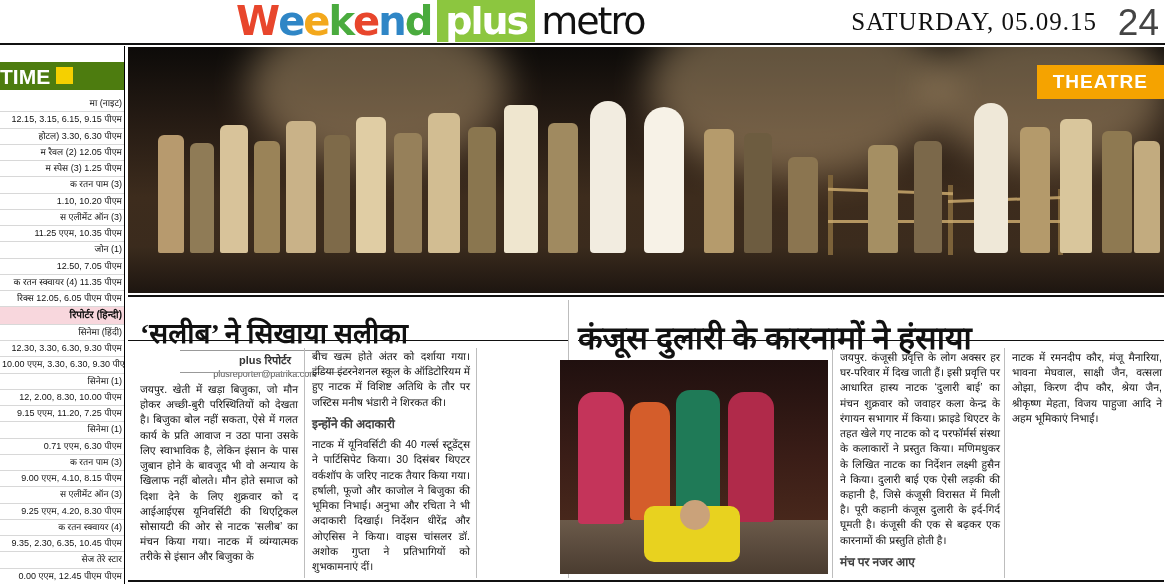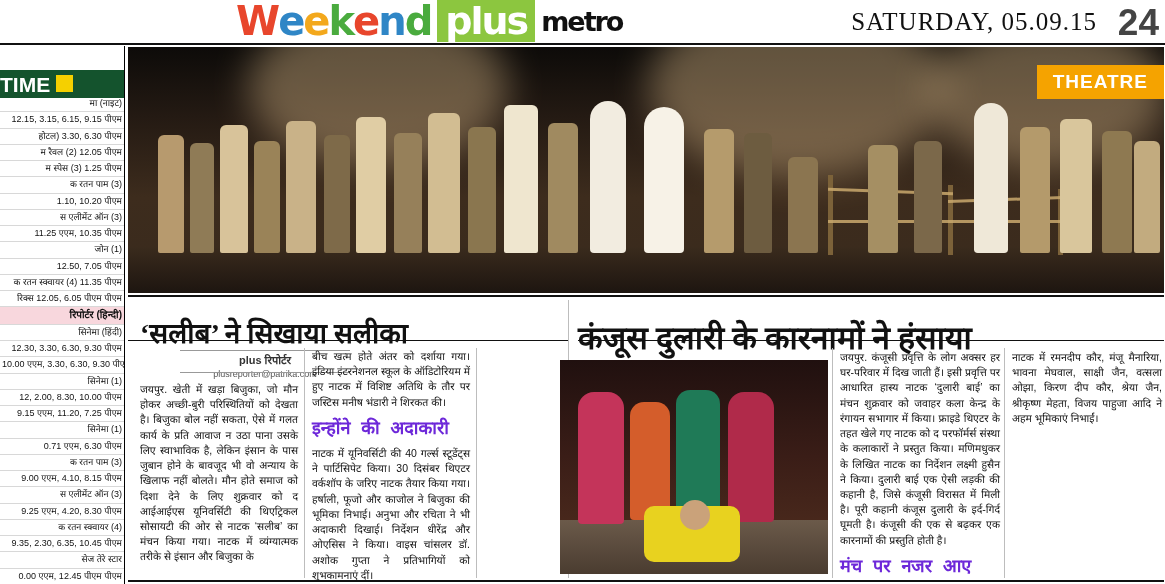--- a/index.html
+++ b/index.html
@@ -28,40 +28,40 @@
   .logo .e2{color:#f3a81c;}
   .logo .k{color:#4aab3e;}
   .logo .e3{color:#e8462c;}
   .logo .n{color:#2f86c6;}
   .logo .d{color:#4aab3e;}
   .plusbox{
     background:#8cc63f;color:#ffffff;padding:0 8px;margin:0 6px;
     font-family:"DejaVu Sans", sans-serif;font-weight:bold;font-size:38px;
     line-height:42px;display:inline-block;
   }
-  .metro{color:#111111;font-family:"DejaVu Sans", sans-serif;font-weight:bold;font-size:27px;}
+  .metro{color:#111111;font-family:"DejaVu Sans", sans-serif;font-weight:normal;font-size:38px;}
   .dateline{
     position:absolute;right:68px;top:8px;
     font-family:"Liberation Serif", serif;
     font-size:25px;color:#111;letter-spacing:1px;
   }
   .pagenum{
     position:absolute;right:6px;top:2px;
     font-family:"Liberation Sans", sans-serif;
-    font-weight:bold;font-size:37px;color:#444;
+    font-weight:normal;font-size:37px;color:#444;
   }
   .rule-top{position:absolute;left:0;top:43px;width:1165px;height:2px;background:#111;}
 
   
   .leftrail{
     position:absolute;left:0;top:46px;width:124px;height:538px;
     border-right:1px solid #000;overflow:hidden;background:#fff;
   }
   .rail-timebar{
-    position:absolute;left:0;top:24px;width:124px;height:28px;background:#14532d;
+    position:absolute;left:0;top:16px;width:124px;height:28px;background:#4d7c0f;
   }
   .rail-timebar .t{
     color:#fff;font-weight:bold;font-size:21px;font-family:"Liberation Sans",sans-serif;
     position:absolute;left:0;top:3px;
   }
   .rail-timebar .sq{position:absolute;left:56px;top:5px;width:17px;height:17px;background:#f5d000;}
   .rail-list{position:absolute;left:0;top:50px;width:124px;font-size:9px;color:#111;line-height:1.25;text-align:right;}
   .rail-list div{border-bottom:1px solid #d8d8d8;padding:2px 2px;white-space:nowrap;overflow:hidden;}
   .rail-sub{background:#f8d7dd;font-weight:bold;font-size:10px;padding:3px 2px;border-bottom:1px solid #bbb;}
 
@@ -106,22 +106,22 @@
   .byline-hr2{position:absolute;left:180px;top:372px;width:170px;height:1px;background:#999;}
 
   
   .col{
     position:absolute;font-family:"Liberation Sans", sans-serif;
     font-size:10.5px;line-height:1.45;color:#111;text-align:justify;
   }
   .col p{margin:0 0 6px 0;}
   .col .lead{font-weight:normal;}
   .subhead{
-    font-family:Liberation Mono, monospace;font-weight:bold;font-size:18px;
-    margin:6px 0 4px 0;color:#6d28d9;
+    font-family:Liberation Serif, serif;font-weight:bold;font-size:12px;
+    margin:6px 0 4px 0;color:#404040;
   }
   .vrule{position:absolute;width:1px;background:#bdbdbd;}
 
   .c1{left:140px;top:382px;width:158px;height:196px;}
   .c2{left:312px;top:349px;width:158px;height:232px;}
   .c3{left:484px;top:348px;width:76px;height:232px;}
 
   
   .photo2{
     position:absolute;left:560px;top:360px;width:268px;height:214px;

